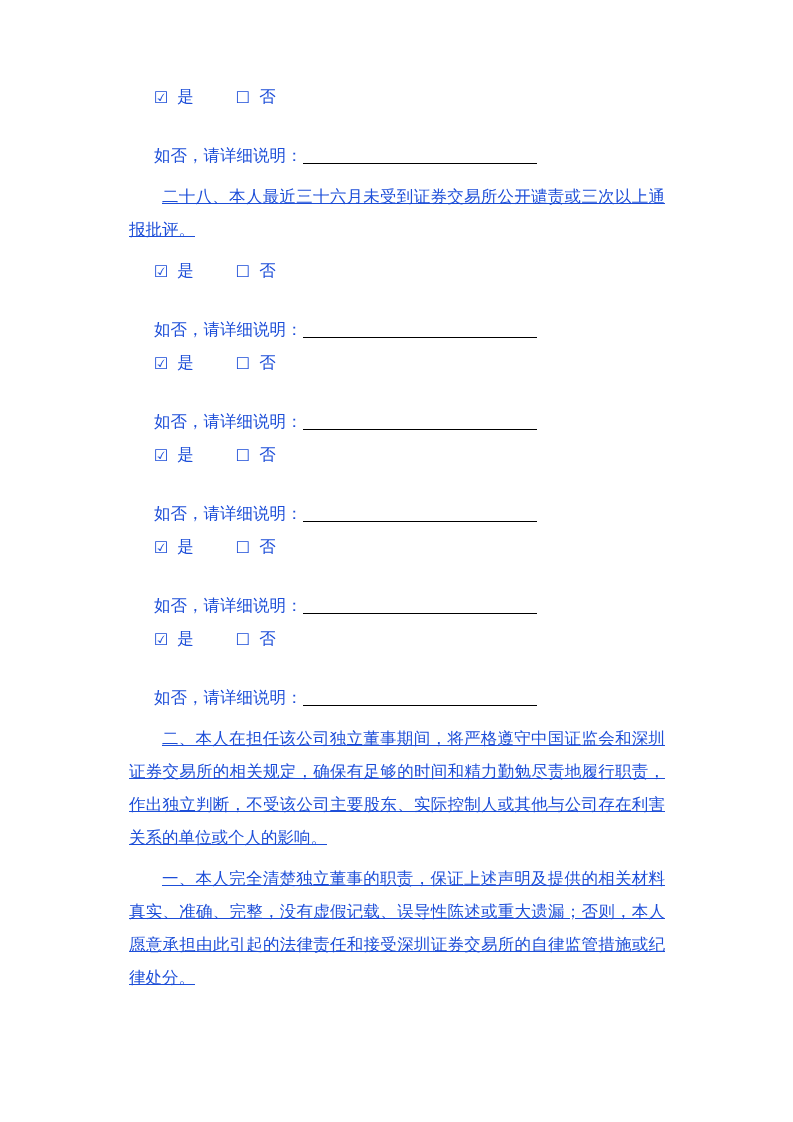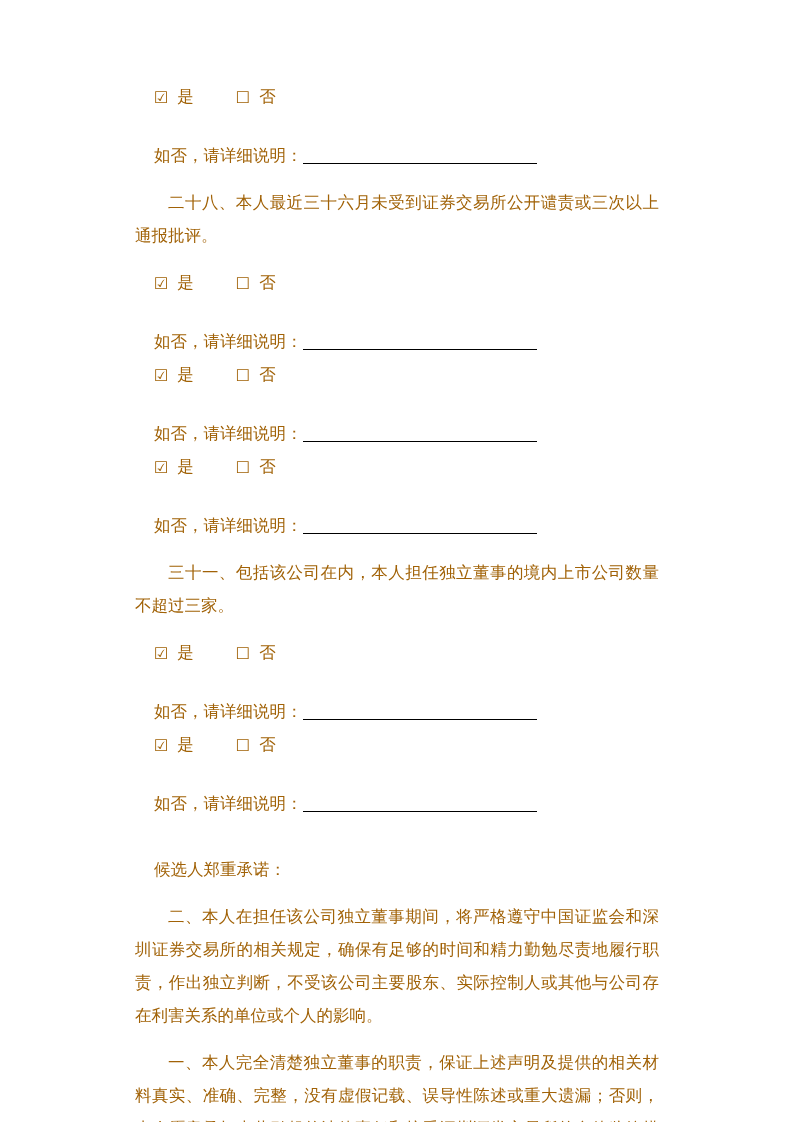--- a/index.html
+++ b/index.html
@@ -10,27 +10,28 @@
   .doc-page {
     position: relative;
     width: 793px;
     height: 1122px;
     box-sizing: border-box;
     padding: 80px 120px 40px 121px;
     background: #ffffff;
     font-family: "Liberation Serif", "DejaVu Serif", serif;
     font-size: 16.5px;
     line-height: 33px;
-    color: #a16207;
+    color: #1d4ed8;
     overflow: hidden;
   }
   .para {
     text-indent: 2em;
     text-align: justify;
-    margin: 14px;
+    margin: 8px;
+    text-decoration: underline;
   }
   .answer-row {
     padding-left: 2em;
     white-space: nowrap;
   }
   .checkbox-glyph {
     font-family: "DejaVu Sans", sans-serif;
     font-size: 16px;
     display: inline-block;
     margin-right: 9px;
@@ -83,32 +84,30 @@
     <span>如否，请详细说明：</span><span class="blank-field"></span>
   </div>
 
   <div class="answer-row">
     <span class="checkbox-glyph">☑</span><span>是</span><span class="checkbox-glyph no-group">☐</span><span>否</span>
   </div>
   <div class="explain-row">
     <span>如否，请详细说明：</span><span class="blank-field"></span>
   </div>
 
-  <p class="para">三十一、包括该公司在内，本人担任独立董事的境内上市公司数量不超过三家。</p>
   <div class="answer-row">
     <span class="checkbox-glyph">☑</span><span>是</span><span class="checkbox-glyph no-group">☐</span><span>否</span>
   </div>
   <div class="explain-row">
     <span>如否，请详细说明：</span><span class="blank-field"></span>
   </div>
 
   <div class="answer-row">
     <span class="checkbox-glyph">☑</span><span>是</span><span class="checkbox-glyph no-group">☐</span><span>否</span>
   </div>
   <div class="explain-row">
     <span>如否，请详细说明：</span><span class="blank-field"></span>
   </div>
 
-  <div class="commit-title">候选人郑重承诺：</div>
   <p class="para">二、本人在担任该公司独立董事期间，将严格遵守中国证监会和深圳证券交易所的相关规定，确保有足够的时间和精力勤勉尽责地履行职责，作出独立判断，不受该公司主要股东、实际控制人或其他与公司存在利害关系的单位或个人的影响。</p>
   <p class="para">一、本人完全清楚独立董事的职责，保证上述声明及提供的相关材料真实、准确、完整，没有虚假记载、误导性陈述或重大遗漏；否则，本人愿意承担由此引起的法律责任和接受深圳证券交易所的自律监管措施或纪律处分。</p>
 
 </div>
 
 </body></html>

